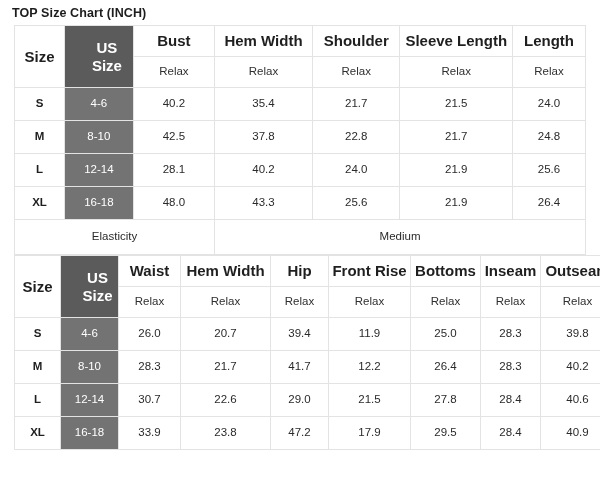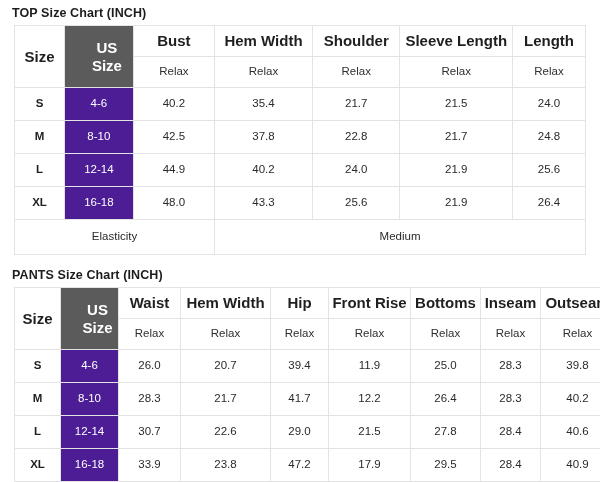--- a/index.html
+++ b/index.html
@@ -55,21 +55,21 @@
     height: 30px;
     color: #2f2f2f;
   }
   .dark {
     background: #5b5b5b;
     color: #ffffff;
     font-weight: bold;
     padding-left: 16px;
   }
   .dark-body {
-    background: #4c1d95;
+    background: #737373;
     color: #ffffff;
   }
   .rowlabel {
     font-weight: bold;
     color: #1f1f1f;
   }
   .data-row td {
     height: 32px;
   }
   .elast-row td {
@@ -128,21 +128,21 @@
           <td class="dark-body">8-10</td>
           <td>42.5</td>
           <td>37.8</td>
           <td>22.8</td>
           <td>21.7</td>
           <td>24.8</td>
         </tr>
         <tr class="data-row">
           <td class="rowlabel">L</td>
           <td class="dark-body">12-14</td>
-          <td>44.9</td>
+          <td>28.1</td>
           <td>40.2</td>
           <td>24.0</td>
           <td>21.9</td>
           <td>25.6</td>
         </tr>
         <tr class="data-row">
           <td class="rowlabel">XL</td>
           <td class="dark-body">16-18</td>
           <td>48.0</td>
           <td>43.3</td>
@@ -152,21 +152,20 @@
         </tr>
 
         <tr class="elast-row">
           <td colspan="3">Elasticity</td>
           <td colspan="4">Medium</td>
         </tr>
       </tbody>
     </table>
   </div>
 
-  <div class="chart-title sec2">PANTS Size Chart (INCH)</div>
   <div class="table-wrap">
     <table>
       <colgroup>
         <col style="width:46px">
         <col style="width:58px">
         <col style="width:62px">
         <col style="width:90px">
         <col style="width:58px">
         <col style="width:82px">
         <col style="width:70px">

